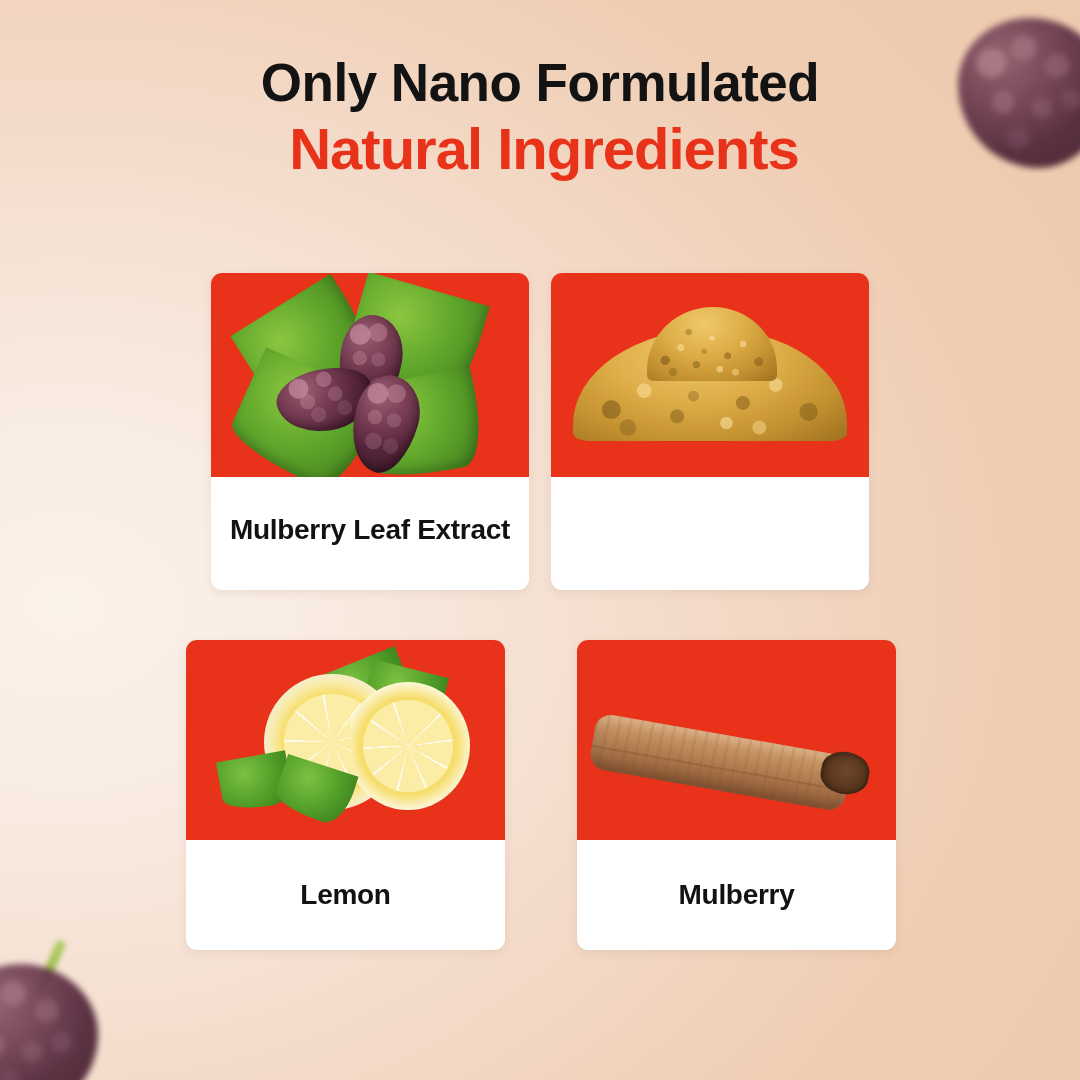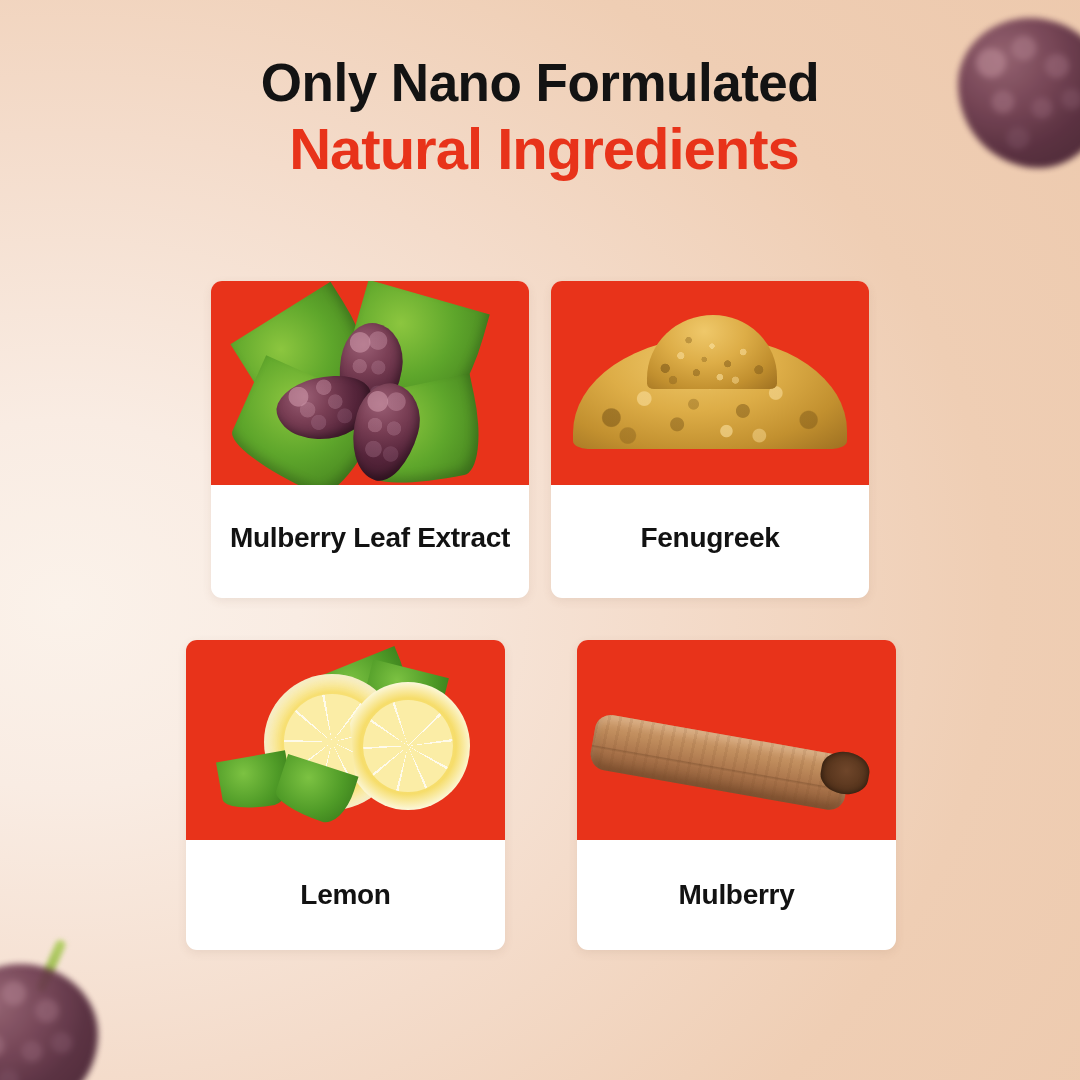--- a/index.html
+++ b/index.html
@@ -91,21 +91,21 @@
     letter-spacing: -1px;
     color: #e8331a;
   }
 
   
   .row {
     position: absolute;
     display: flex;
     justify-content: center;
   }
-  #row-top { top: 281px; left: 40px; width: 1000px; gap: 22px; }
+  #row-top { top: 273px; left: 40px; width: 1000px; gap: 22px; }
   #row-bottom { top: 640px; left: 148px; width: 786px; gap: 72px; }
 
   .ingredient-card {
     position: relative;
     background: #ffffff;
     border-radius: 11px;
     overflow: hidden;
     box-shadow: 0 3px 10px rgba(120, 80, 55, .10);
     display: flex;
     flex-direction: column;
@@ -308,21 +308,20 @@
     </div>
 
 
     <div class="ingredient-card">
       <div class="card-image">
         <div class="art">
           <div class="sh pile" style="left:22px; top:56px; width:274px; height:112px;"></div>
           <div class="sh pile" style="left:96px; top:34px; width:130px; height:74px;"></div>
         </div>
       </div>
-      <div class="card-label">Fenugreek</div>
     </div>
 
   </div>
 
   <div class="row" id="row-bottom">
 
     <div class="ingredient-card">
       <div class="card-image">
         <div class="art">
           <div class="sh mint" style="left:136px; top:20px;  width:86px;  height:56px; transform:rotate(-22deg);"></div>

